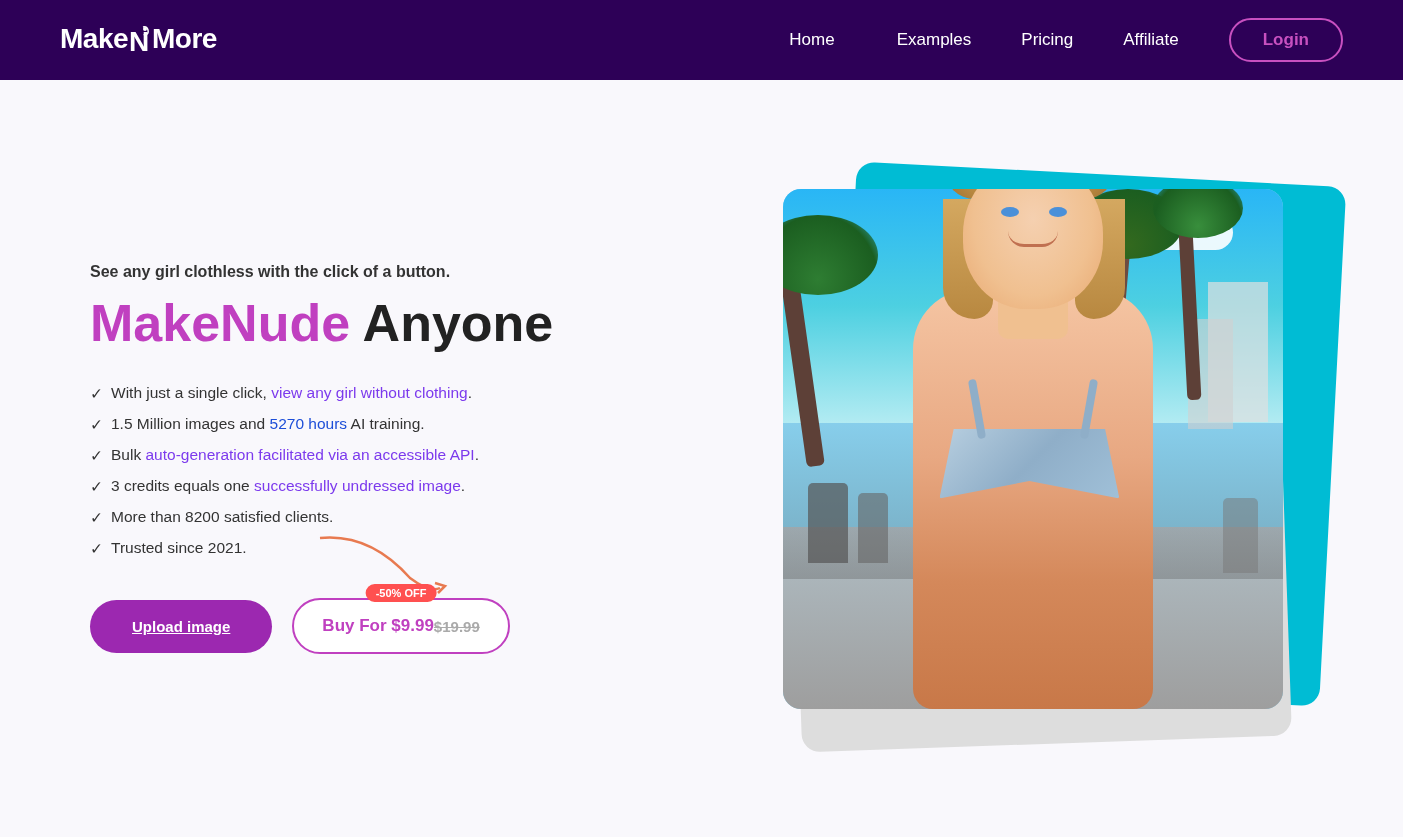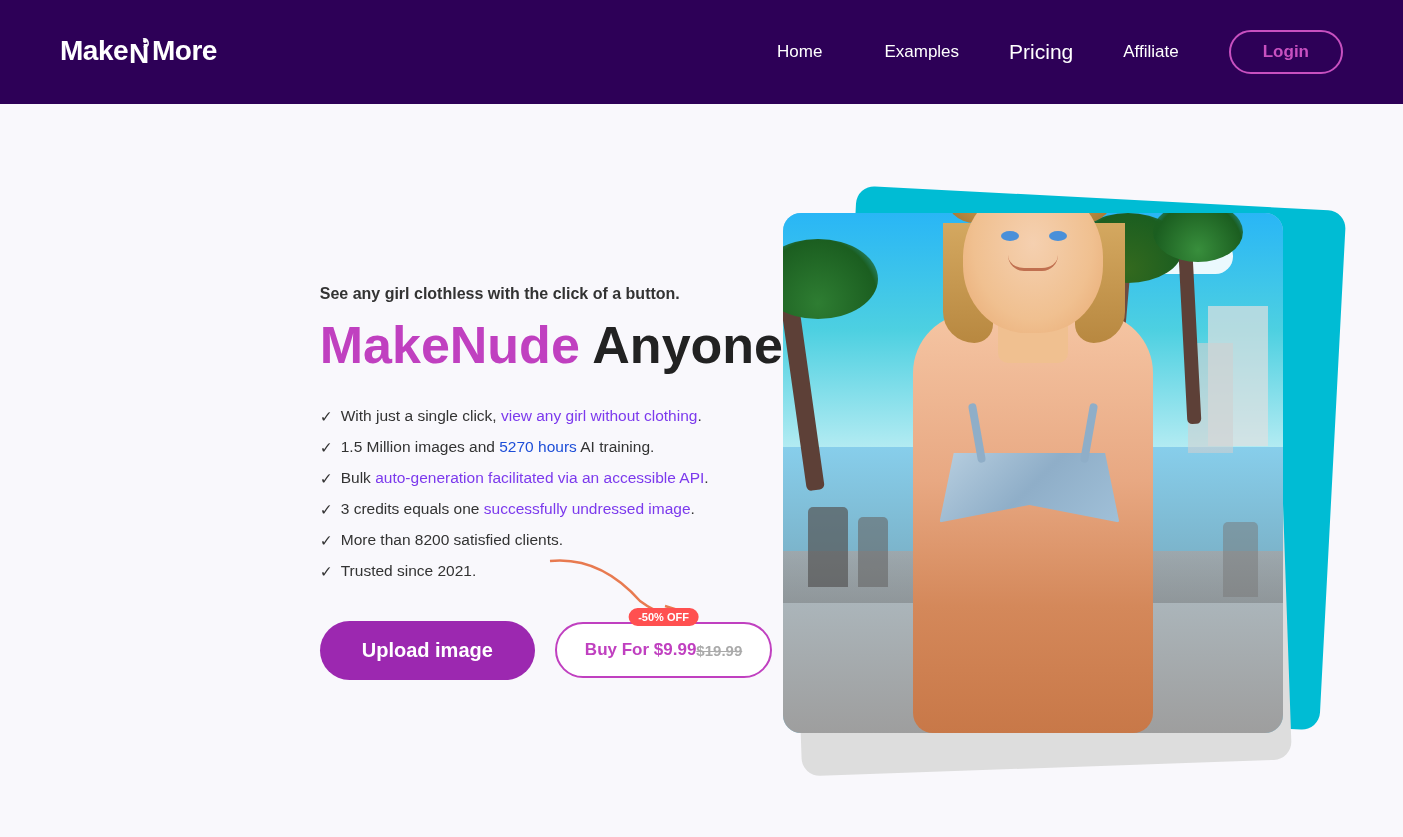--- a/index.html
+++ b/index.html
@@ -2,44 +2,44 @@
 <html><head>
   <meta charset="utf-8">
   <style>
     * { margin: 0; padding: 0; box-sizing: border-box; }
     body { font-family: -apple-system, BlinkMacSystemFont, 'Segoe UI', sans-serif; background: #f8f8fa; overflow-x: hidden; }
 
   </style>
 </head>
 <body>
 
-<nav style="background:#2d0057; display:flex; align-items:center; justify-content:space-between; padding:0 60px; height:104px;">
+<nav style="background:#2d0057; display:flex; align-items:center; justify-content:space-between; padding:0 60px; height:80px;">
   <div style="display:flex; align-items:center; cursor:pointer;">
     <span style="color:white; font-size:28px; font-weight:800; letter-spacing:-0.5px;">
       <span>Make</span><span style="display:inline-block; position:relative; width:22px; height:32px; vertical-align:middle; margin:0 1px;">
         
         <svg width="22" height="32" viewBox="0 0 22 32">
           <text x="0" y="26" font-size="28" font-weight="900" fill="white" font-family="Arial">N</text>
           <path d="M14,2 Q18,1 19,5 Q20,9 16,10 Q18,11 17,15" stroke="white" stroke-width="1.5" fill="none"></path>
           <circle cx="16" cy="4" r="2" fill="white"></circle>
         </svg>
       </span><span>More</span>
     </span>
   </div>
 
   <div style="display:flex; align-items:center; gap:50px;">
     <a style="color:white; text-decoration:none; font-size:17px; cursor:pointer;">Home</a>
     <a style="color:white; text-decoration:none; font-size:17px; cursor:pointer;margin-left:12px;">Examples</a>
-    <a style="color:white; text-decoration:none; font-size:21px; cursor:pointer;">Pricing</a>
+    <a style="color:white; text-decoration:none; font-size:17px; cursor:pointer;">Pricing</a>
     <a style="color:white; text-decoration:none; font-size:17px; cursor:pointer;">Affiliate</a>
     <button style="border:2px solid #c850c0; border-radius:50px; padding:10px 32px; color:#c850c0; font-size:17px; font-weight:600; background:transparent; cursor:pointer;">Login</button>
   </div>
 </nav>
 
-<section style="display:flex; align-items:center; justify-content:flex-end; padding:60px 90px 60px 70px; min-height:757px; background:#f9f8fc;">
+<section style="display:flex; align-items:center; justify-content:space-between; padding:60px 90px 60px 90px; min-height:757px; background:#f9f8fc;">
 
   <div style="max-width:560px;">
     <p style="color:#333; font-size:16px; font-weight:600; margin-bottom:14px;">See any girl clothless with the click of a button.</p>
 
     <h1 style="font-size:52px; font-weight:800; line-height:1.1; margin-bottom:32px;">
       <span style="color:#c040c0;">MakeNude</span><span style="color:#222;"> Anyone</span>
     </h1>
 
     <ul style="list-style:none; margin-bottom:40px;">
       <li style="font-size:15.5px; color:#333; margin-bottom:12px; display:flex; align-items:flex-start; gap:8px;">
@@ -62,21 +62,21 @@
         <span style="color:#333; margin-top:1px;">✓</span>
         <span>More than 8200 satisfied clients.</span>
       </li>
       <li style="font-size:15.5px; color:#333; margin-bottom:12px; display:flex; align-items:flex-start; gap:8px;">
         <span style="color:#333; margin-top:1px;">✓</span>
         <span>Trusted since 2021.</span>
       </li>
     </ul>
 
     <div style="display:flex; align-items:center; gap:20px; position:relative;">
-      <button style="background:#9c28b0; color:white; border:none; border-radius:50px; padding:18px 42px; font-size:20px; font-weight:700; cursor:pointer;">Upload image</button>
+      <button style="background:#9c28b0; color:white; border:none; border-radius:50px; padding:18px 42px; font-size:15px; font-weight:700; cursor:pointer;text-decoration:underline;">Upload image</button>
 
       <div style="position:relative;">
         <span style="position:absolute; top:-14px; left:50%; transform:translateX(-50%); background:#ff5050; color:white; font-size:11px; font-weight:700; padding:3px 10px; border-radius:20px; white-space:nowrap; z-index:2;">-50% OFF</span>
         <button style="border:2px solid #c040c0; border-radius:50px; background:white; padding:16px 28px; font-size:17px; font-weight:600; cursor:pointer; display:flex; align-items:center; color:#c040c0;">
           <span>Buy For $9.99</span>
           <span style="color:#aaa; text-decoration:line-through; font-size:15px;">$19.99</span>
         </button>
       </div>
 
       <svg style="position:absolute; left:220px; top:-70px;" width="160" height="80" viewBox="0 0 160 80">

